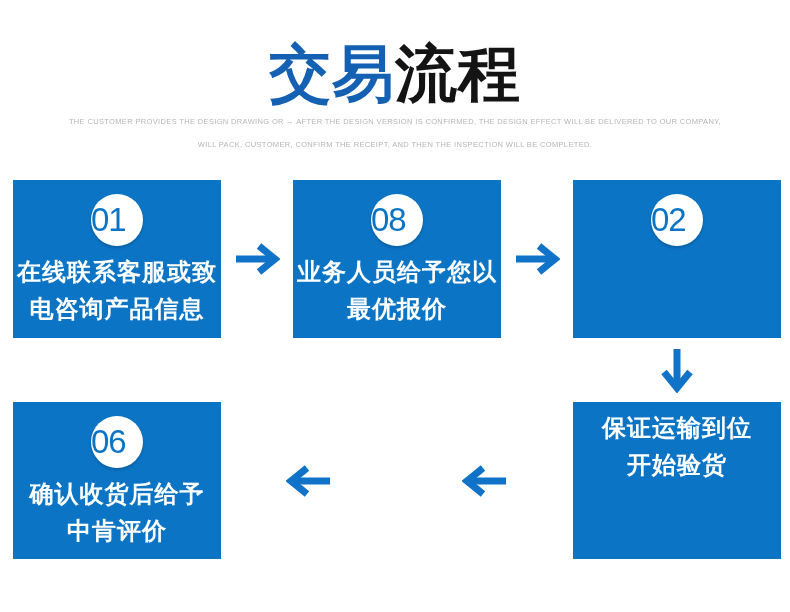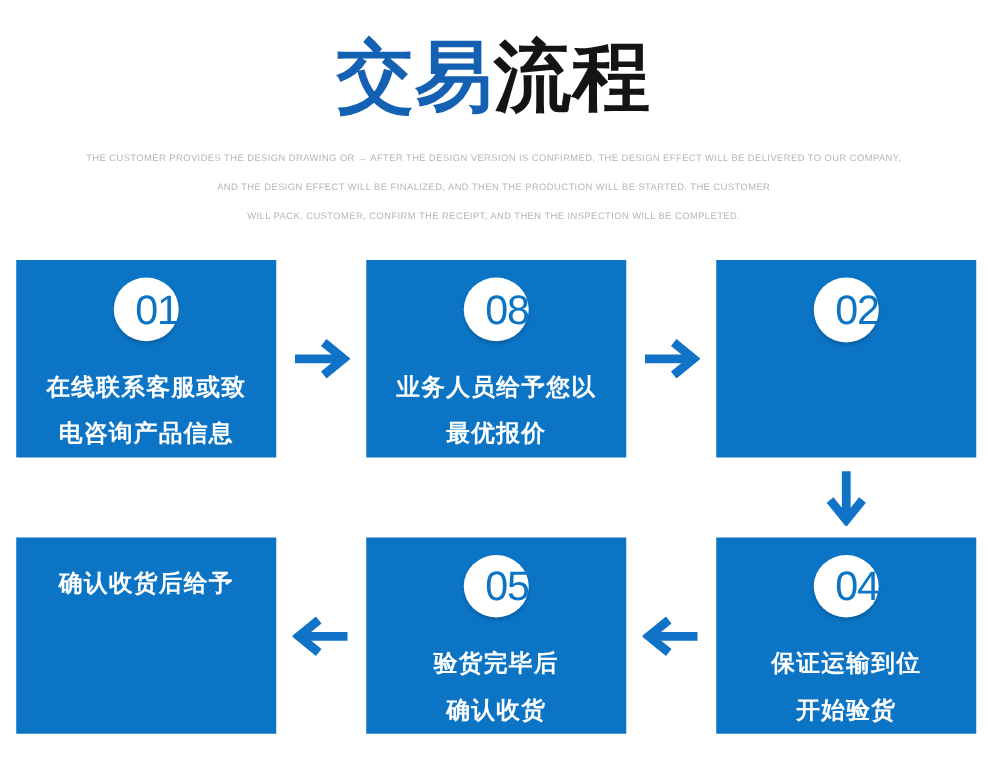--- a/index.html
+++ b/index.html
@@ -6,32 +6,32 @@
   html, body { background: #ffffff; }
   .page {
     position: relative;
     width: 790px;
     height: 612px;
     background: #ffffff;
     overflow: hidden;
     font-family: "Liberation Sans", "DejaVu Sans", sans-serif;
   }
   .title {
-    margin-top: 28px;
+    margin-top: 40px;
     text-align: center;
     font-size: 62px;
     line-height: 68px;
     font-weight: 700;
     letter-spacing: 1px;
     white-space: nowrap;
   }
   .title .t-blue  { color: #1460b3; }
   .title .t-black { color: #141414; }
   .subtitle {
-    margin-top: 19px;
+    margin-top: 2px;
     text-align: center;
     color: #b5b5b5;
     font-size: 7.5px;
     line-height: 23px;
     letter-spacing: 0.35px;
     font-weight: 400;
   }
   .flow-row {
     display: flex;
     align-items: stretch;
@@ -56,33 +56,33 @@
     justify-content: center;
   }
   .num-circle {
     margin-top: 14px;
     width: 52px;
     height: 52px;
     border-radius: 50%;
     background: #ffffff;
     display: flex;
     align-items: center;
-    justify-content: flex-end;
+    justify-content: flex-start;
     box-shadow: 0 2px 3px rgba(0,0,0,0.18);
   }
   .num-circle span {
     color: #0b74c5;
     font-size: 33px;
     font-weight: 500;
     letter-spacing: -1px;
   }
   .step-text {
-    margin-top: 19px;
+    margin-top: 7px;
     text-align: center;
-    font-size: 19px;
+    font-size: 24px;
     line-height: 37px;
     font-weight: 600;
     letter-spacing: 1px;
   }
   .gap-row {
     height: 64px;
     display: flex;
     justify-content: flex-end;
     padding-right: 9px;
   }
@@ -96,21 +96,20 @@
 </style>
 </head>
 <body>
 
 <div class="page">
 
   <h1 class="title"><span class="t-blue">交易</span><span class="t-black">流程</span></h1>
 
   <div class="subtitle">
     <div>THE CUSTOMER PROVIDES THE DESIGN DRAWING OR → AFTER THE DESIGN VERSION IS CONFIRMED, THE DESIGN EFFECT WILL BE DELIVERED TO OUR COMPANY,</div>
-    <div>AND THE DESIGN EFFECT WILL BE FINALIZED, AND THEN THE PRODUCTION WILL BE STARTED. THE CUSTOMER</div>
     <div>WILL PACK, CUSTOMER, CONFIRM THE RECEIPT, AND THEN THE INSPECTION WILL BE COMPLETED.</div>
   </div>
 
   <div class="flow-row top">
 
     <div class="step">
       <div class="num-circle">
         <span>01</span>
       </div>
       <div class="step-text">
@@ -156,53 +155,45 @@
       <svg width="32" height="46" viewBox="0 0 32 46">
         <path d="M16 2 V38" stroke="#1173c8" stroke-width="7" fill="none"></path>
         <path d="M3 25 L16 41 L29 25" stroke="#1173c8" stroke-width="7" fill="none"></path>
       </svg>
     </div>
   </div>
 
   <div class="flow-row bottom">
 
     <div class="step">
+      <div class="num-circle">
+        <span>06</span>
+      </div>
       <div class="step-text">
         <div>确认收货后给予</div>
+        <div>中肯评价</div>
       </div>
     </div>
 
     <div class="arrow-cell">
       <svg width="46" height="32" viewBox="0 0 46 32">
         <path d="M44 16 H8" stroke="#1173c8" stroke-width="7" fill="none"></path>
         <path d="M21 3 L5 16 L21 29" stroke="#1173c8" stroke-width="7" fill="none"></path>
       </svg>
     </div>
 
-    <div class="step">
-      <div class="num-circle">
-        <span>05</span>
-      </div>
-      <div class="step-text">
-        <div>验货完毕后</div>
-        <div>确认收货</div>
-      </div>
-    </div>
 
     <div class="arrow-cell">
       <svg width="46" height="32" viewBox="0 0 46 32">
         <path d="M44 16 H8" stroke="#1173c8" stroke-width="7" fill="none"></path>
         <path d="M21 3 L5 16 L21 29" stroke="#1173c8" stroke-width="7" fill="none"></path>
       </svg>
     </div>
 
     <div class="step">
-      <div class="num-circle">
-        <span>04</span>
-      </div>
       <div class="step-text">
         <div>保证运输到位</div>
         <div>开始验货</div>
       </div>
     </div>
 
   </div>
 
 </div>
 

